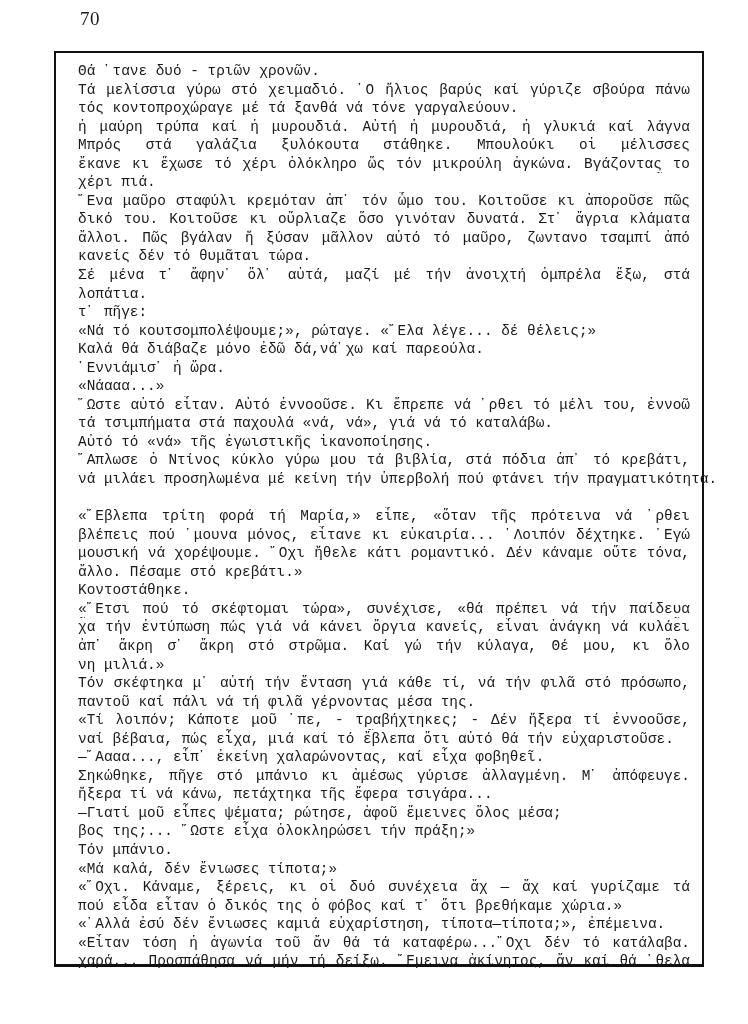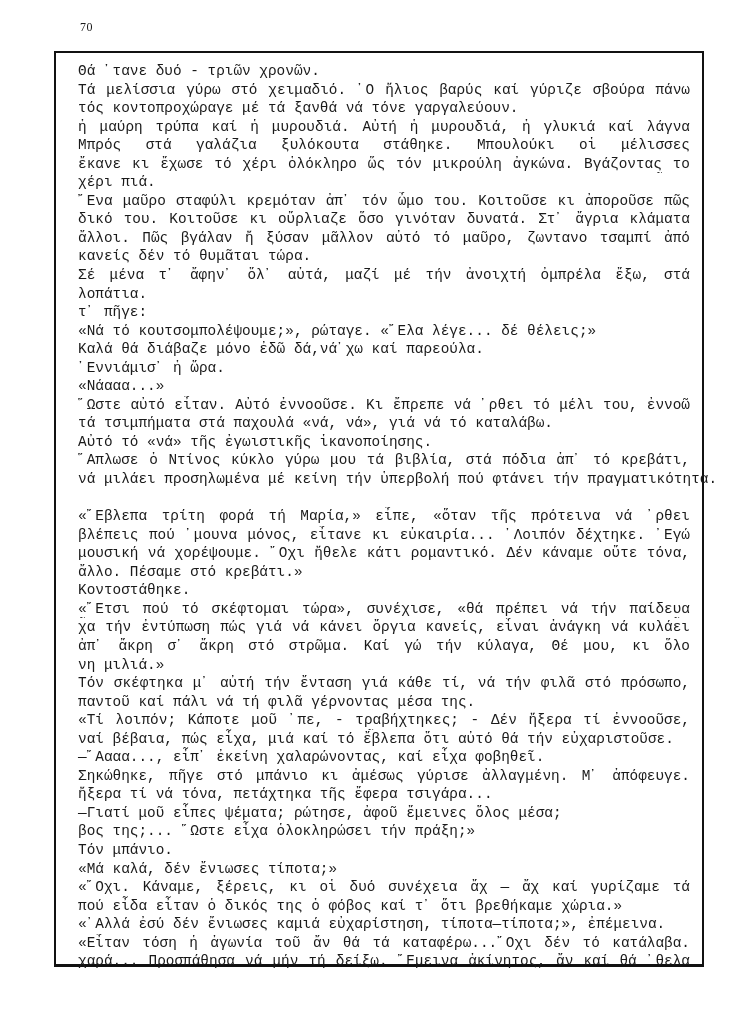--- a/index.html
+++ b/index.html
@@ -1,17 +1,17 @@
 <!DOCTYPE html>
 <html><head>
   <meta charset="utf-8">
   <style>
     html, body { margin: 0; padding: 0; background: #ffffff; }
     body { width: 748px; height: 1024px; position: relative; overflow: hidden; font-family: "Liberation Serif", serif; color: #1a1a1a; }
-    .page-number { position: absolute; left: 80px; top: 20px; font-size: 12px; font-weight: normal; letter-spacing: 0.5px; }
+    .page-number { position: absolute; left: 80px; top: 8px; font-size: 19px; font-weight: normal; letter-spacing: 0.5px; }
     .text-frame { position: absolute; left: 54px; top: 51px; width: 650px; height: 916px; border: 2px solid #111; border-bottom-width: 3px; box-sizing: border-box; }
     .body-text { position: absolute; left: 78px; top: 62px; width: 612px; font-size: 14.4px; line-height: 18.55px; }
     .line { white-space: nowrap; display: block; height: 18.55px; font-family: Liberation Mono, monospace; }
     .line.just { text-align: justify; text-align-last: justify; white-space: normal; overflow: hidden; }
     .gap { height: 18.55px; display: block; }
   </style>
 </head>
 <body>
 
 <div class="page-number">70</div>
@@ -51,21 +51,21 @@
     <span class="line just">«῎Ετσι πού τό σκέφτομαι τώρα», συνέχισε, «θά πρέπει νά τήν παίδευα ὧρες. Πῶς εἶ-</span>
     <span class="line just">χα τήν ἐντύπωση πώς γιά νά κάνει ὄργια κανείς, εἶναι ἀνάγκη νά κυλάει τή γυναίκα</span>
     <span class="line just">ἀπ᾽ ἄκρη σ᾽ ἄκρη στό στρῶμα. Καί γώ τήν κύλαγα, Θέ μου, κι ὅλο δοκίμαζα καί κεί-</span>
     <span class="line">νη μιλιά.»</span>
     <span class="line just">Τόν σκέφτηκα μ᾽ αὐτή τήν ἔνταση γιά κάθε τί, νά τήν φιλᾶ στό πρόσωπο, στά χείλια,</span>
     <span class="line">παντοῦ καί πάλι νά τή φιλᾶ γέρνοντας μέσα της.</span>
     <span class="line just">«Τί λοιπόν; Κάποτε μοῦ ᾽πε, - τραβήχτηκες; - Δέν ἤξερα τί ἐννοοῦσε, τῆς εἶπα ὅμως,</span>
     <span class="line">ναί βέβαια, πώς εἶχα, μιά καί τό ἔβλεπα ὅτι αὐτό θά τήν εὐχαριστοῦσε.</span>
     <span class="line">—῎Αααα..., εἶπ᾽ ἐκείνη χαλαρώνοντας, καί εἶχα φοβηθεῖ.</span>
     <span class="line just">Σηκώθηκε, πῆγε στό μπάνιο κι ἀμέσως γύρισε ἀλλαγμένη. Μ᾽ ἀπόφευγε. ᾽Εγώ δέν</span>
-    <span class="line">ἤξερα τί νά τόνα, πετάχτηκα τῆς ἔφερα τσιγάρα...</span>
+    <span class="line">ἤξερα τί νά κάνω, πετάχτηκα τῆς ἔφερα τσιγάρα...</span>
     <span class="line">—Γιατί μοῦ εἶπες ψέματα; ρώτησε, ἀφοῦ ἔμεινες ὅλος μέσα;</span>
     <span class="line">βος της;... ῞Ωστε εἶχα ὁλοκληρώσει τήν πράξη;»</span>
     <span class="line">Τόν μπάνιο.</span>
     <span class="line">«Μά καλά, δέν ἔνιωσες τίποτα;»</span>
     <span class="line just">«῎Οχι. Κάναμε, ξέρεις, κι οἱ δυό συνέχεια ἄχ — ἄχ καί γυρίζαμε τά κεφάλια. Τό μόνο</span>
     <span class="line">πού εἶδα εἶταν ὁ δικός της ὁ φόβος καί τ᾽ ὅτι βρεθήκαμε χώρια.»</span>
     <span class="line">«᾽Αλλά ἐσύ δέν ἔνιωσες καμιά εὐχαρίστηση, τίποτα—τίποτα;», ἐπέμεινα.</span>
     <span class="line just">«Εἶταν τόση ἡ ἀγωνία τοῦ ἄν θά τά καταφέρω...῎Οχι δέν τό κατάλαβα. Μόνο μετά ἡ</span>
     <span class="line just">χαρά... Προσπάθησα νά μήν τή δείξω. ῎Εμεινα ἀκίνητος, ἄν καί θά ᾽θελα νά πάω κον-</span>
   </div>

